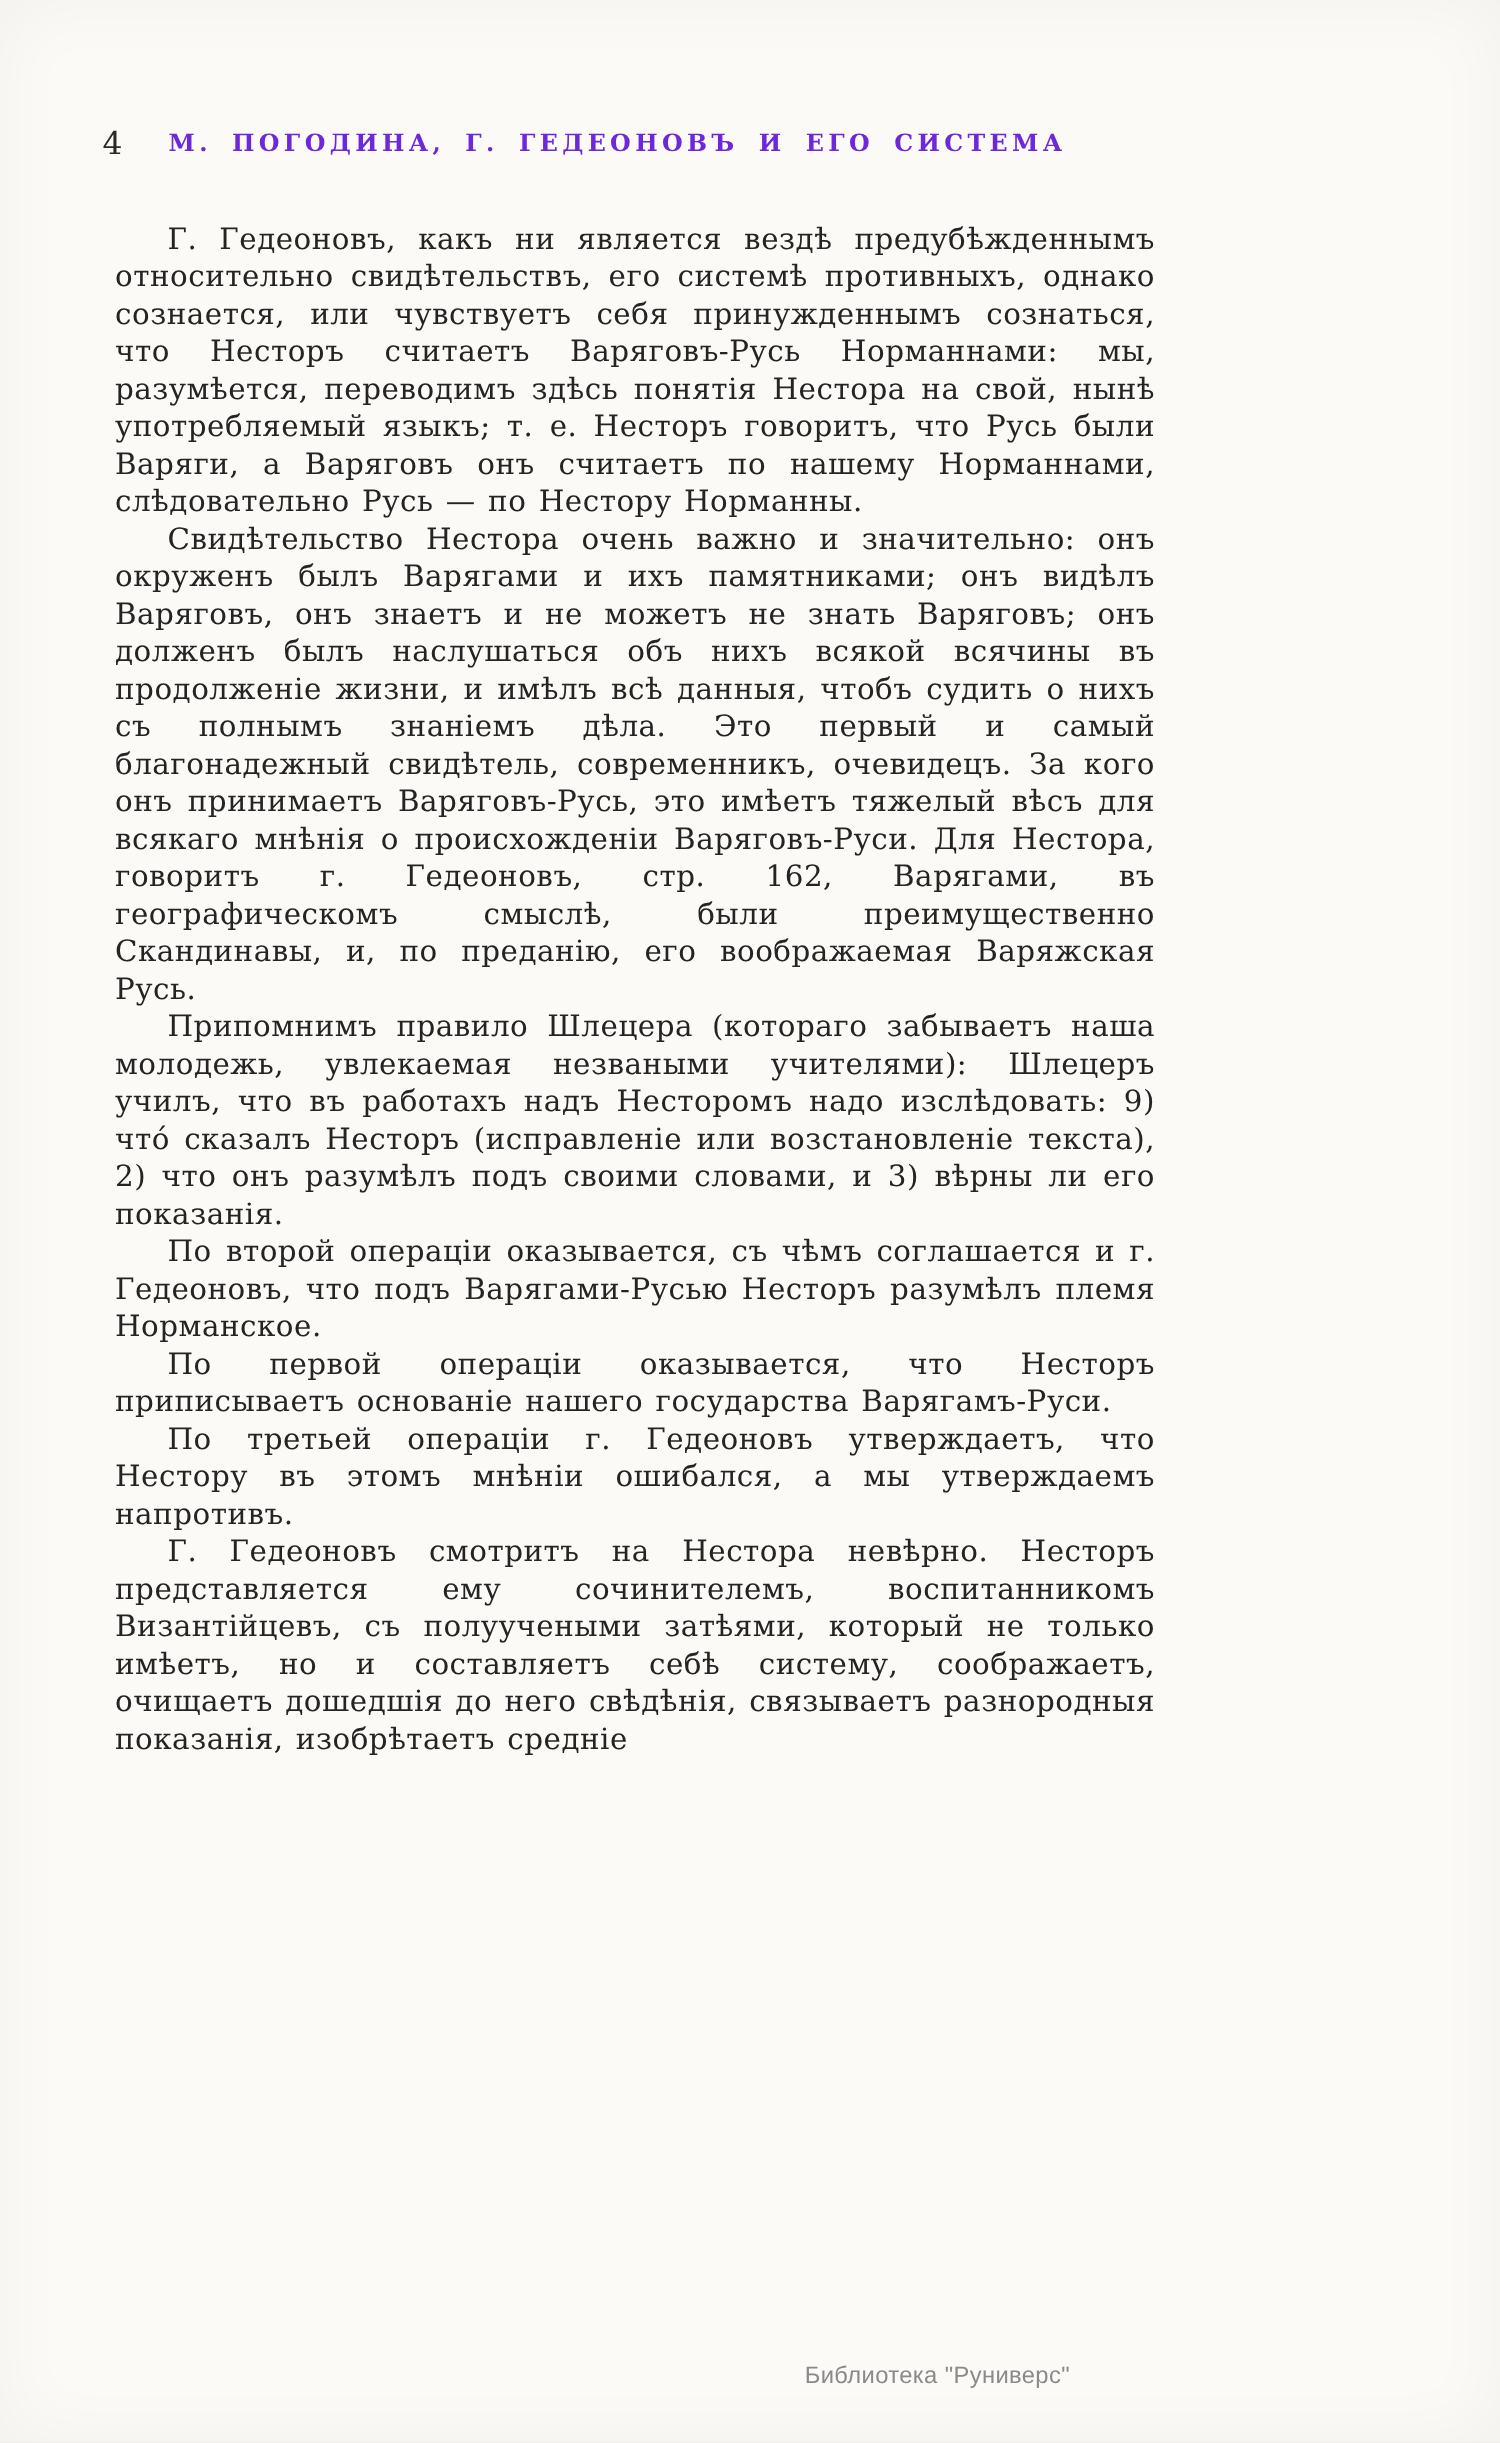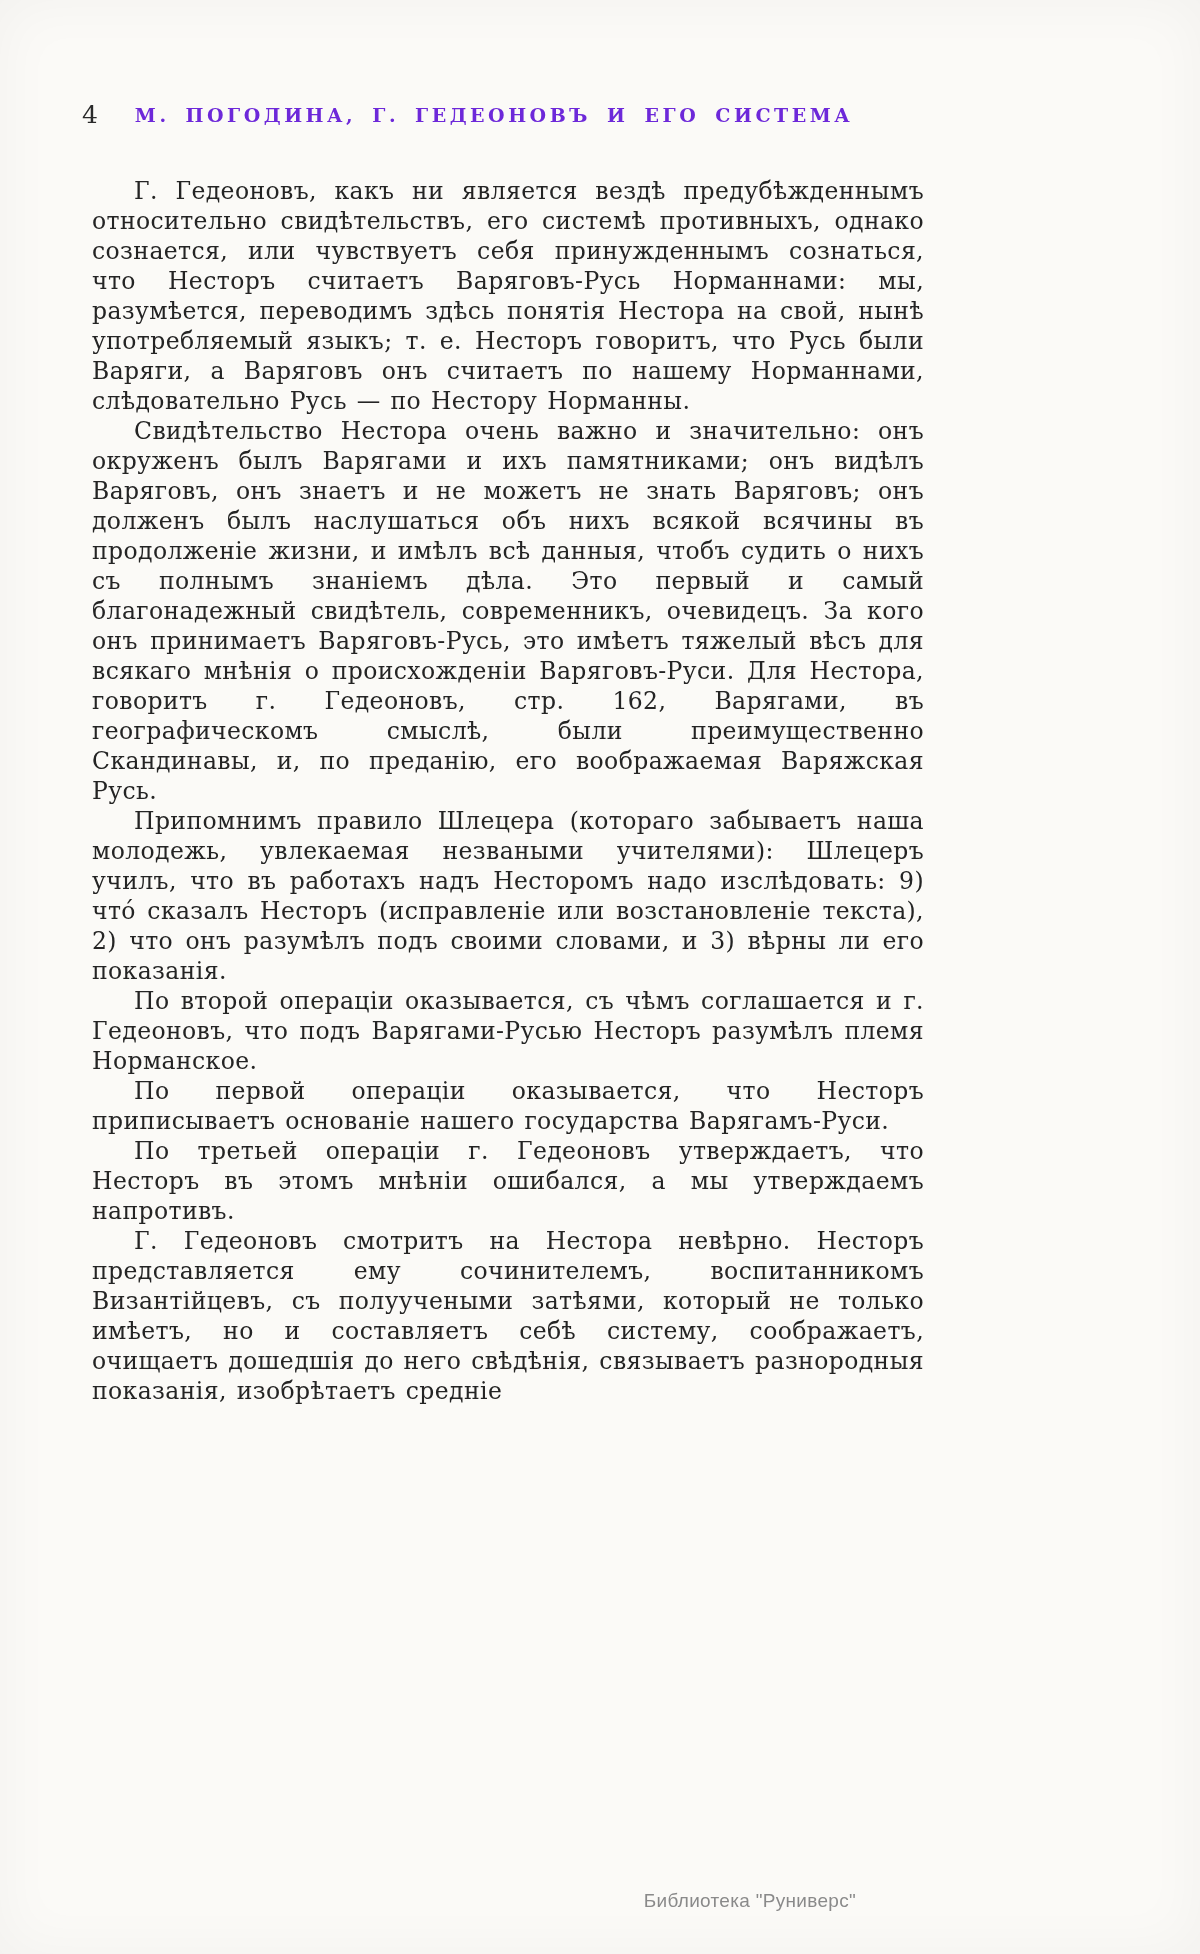--- a/index.html
+++ b/index.html
@@ -81,19 +81,19 @@
     <span class="page-number">4</span>
     <span class="running-title">М. ПОГОДИНА, Г. ГЕДЕОНОВЪ И ЕГО СИСТЕМА</span>
   </div>
 
   <div class="body-text">
     <p>Г. Гедеоновъ, какъ ни является вездѣ предубѣжденнымъ относительно свидѣтельствъ, его системѣ противныхъ, однако сознается, или чувствуетъ себя принужденнымъ сознаться, что Несторъ считаетъ Варяговъ-Русь Норманнами: мы, разумѣется, переводимъ здѣсь понятія Нестора на свой, нынѣ употребляемый языкъ; т. е. Несторъ говоритъ, что Русь были Варяги, а Варяговъ онъ считаетъ по нашему Норманнами, слѣдовательно Русь — по Нестору Норманны.</p>
     <p>Свидѣтельство Нестора очень важно и значительно: онъ окруженъ былъ Варягами и ихъ памятниками; онъ видѣлъ Варяговъ, онъ знаетъ и не можетъ не знать Варяговъ; онъ долженъ былъ наслушаться объ нихъ всякой всячины въ продолженіе жизни, и имѣлъ всѣ данныя, чтобъ судить о нихъ съ полнымъ знаніемъ дѣла. Это первый и самый благонадежный свидѣтель, современникъ, очевидецъ. За кого онъ принимаетъ Варяговъ-Русь, это имѣетъ тяжелый вѣсъ для всякаго мнѣнія о происхожденіи Варяговъ-Руси. Для Нестора, говоритъ г. Гедеоновъ, стр. 162, Варягами, въ географическомъ смыслѣ, были преимущественно Скандинавы, и, по преданію, его воображаемая Варяжская Русь.</p>
     <p>Припомнимъ правило Шлецера (котораго забываетъ наша молодежь, увлекаемая незваными учителями): Шлецеръ училъ, что въ работахъ надъ Несторомъ надо изслѣдовать: 9) чтó сказалъ Несторъ (исправленіе или возстановленіе текста), 2) что онъ разумѣлъ подъ своими словами, и 3) вѣрны ли его показанія.</p>
     <p>По второй операціи оказывается, съ чѣмъ соглашается и г. Гедеоновъ, что подъ Варягами-Русью Несторъ разумѣлъ племя Норманское.</p>
     <p>По первой операціи оказывается, что Несторъ приписываетъ основаніе нашего государства Варягамъ-Руси.</p>
-    <p>По третьей операціи г. Гедеоновъ утверждаетъ, что Несторъ въ этомъ мнѣніи ошибался, а мы утверждаемъ напротивъ.</p>
+    <p>По третьей операціи г. Гедеоновъ утверждаетъ, что Нестору въ этомъ мнѣніи ошибался, а мы утверждаемъ напротивъ.</p>
     <p>Г. Гедеоновъ смотритъ на Нестора невѣрно. Несторъ представляется ему сочинителемъ, воспитанникомъ Византійцевъ, съ полуучеными затѣями, который не только имѣетъ, но и составляетъ себѣ систему, соображаетъ, очищаетъ дошедшія до него свѣдѣнія, связываетъ разнородныя показанія, изобрѣтаетъ средніе</p>
   </div>
 
   <div class="footer-mark">Библиотека "Руниверс"</div>
 
 </div>
 
 </body></html>

